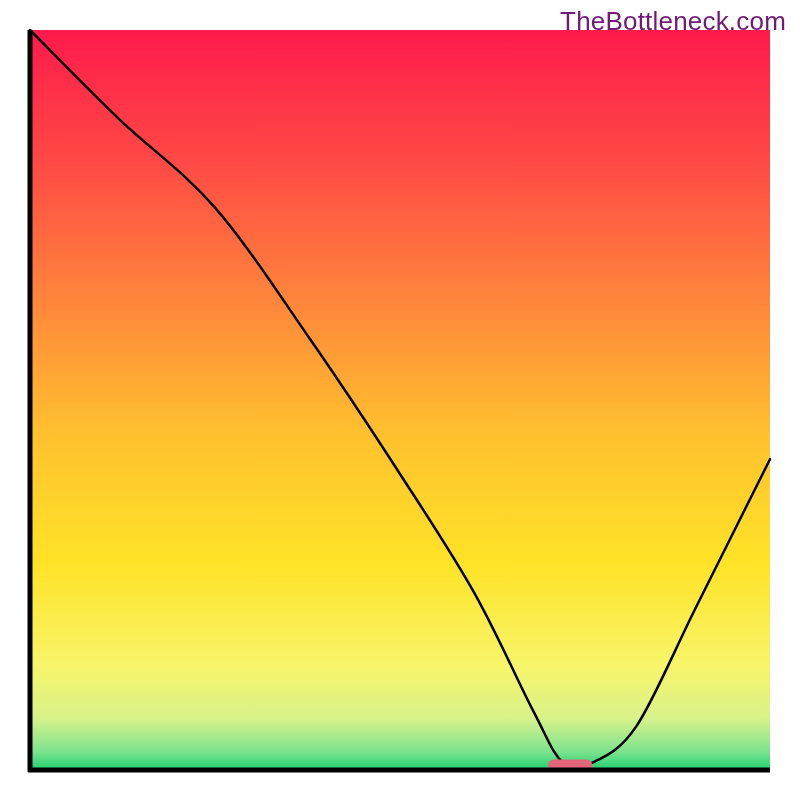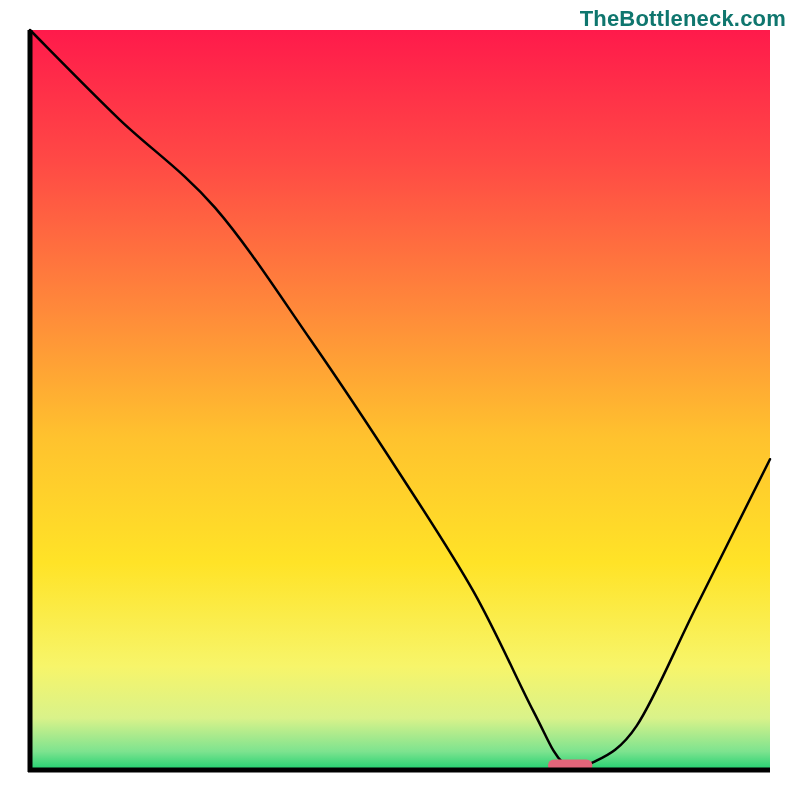--- a/index.html
+++ b/index.html
@@ -12,23 +12,23 @@
   }
   .wrap {
     position: relative;
     width: 800px;
     height: 800px;
   }
   .watermark {
     position: absolute;
     top: 6px;
     right: 14px;
-    font-size: 22px;
-    font-weight: 700;
-    color: #0f766e;
+    font-size: 26px;
+    font-weight: 400;
+    color: #701a75;
     letter-spacing: 0.2px;
     z-index: 5;
   }
   svg {
     display: block;
   }
 </style>
 </head>
 <body>
 

